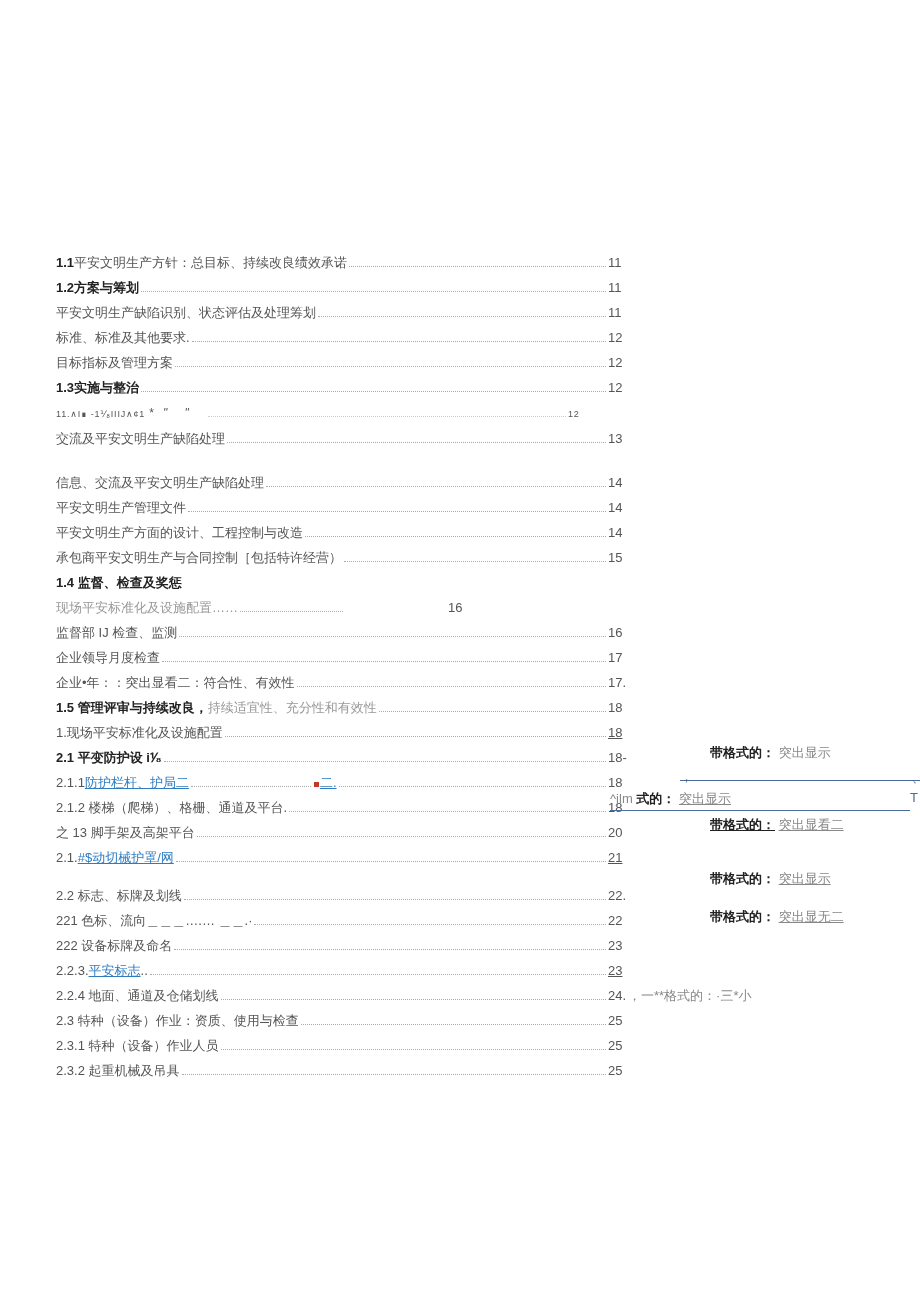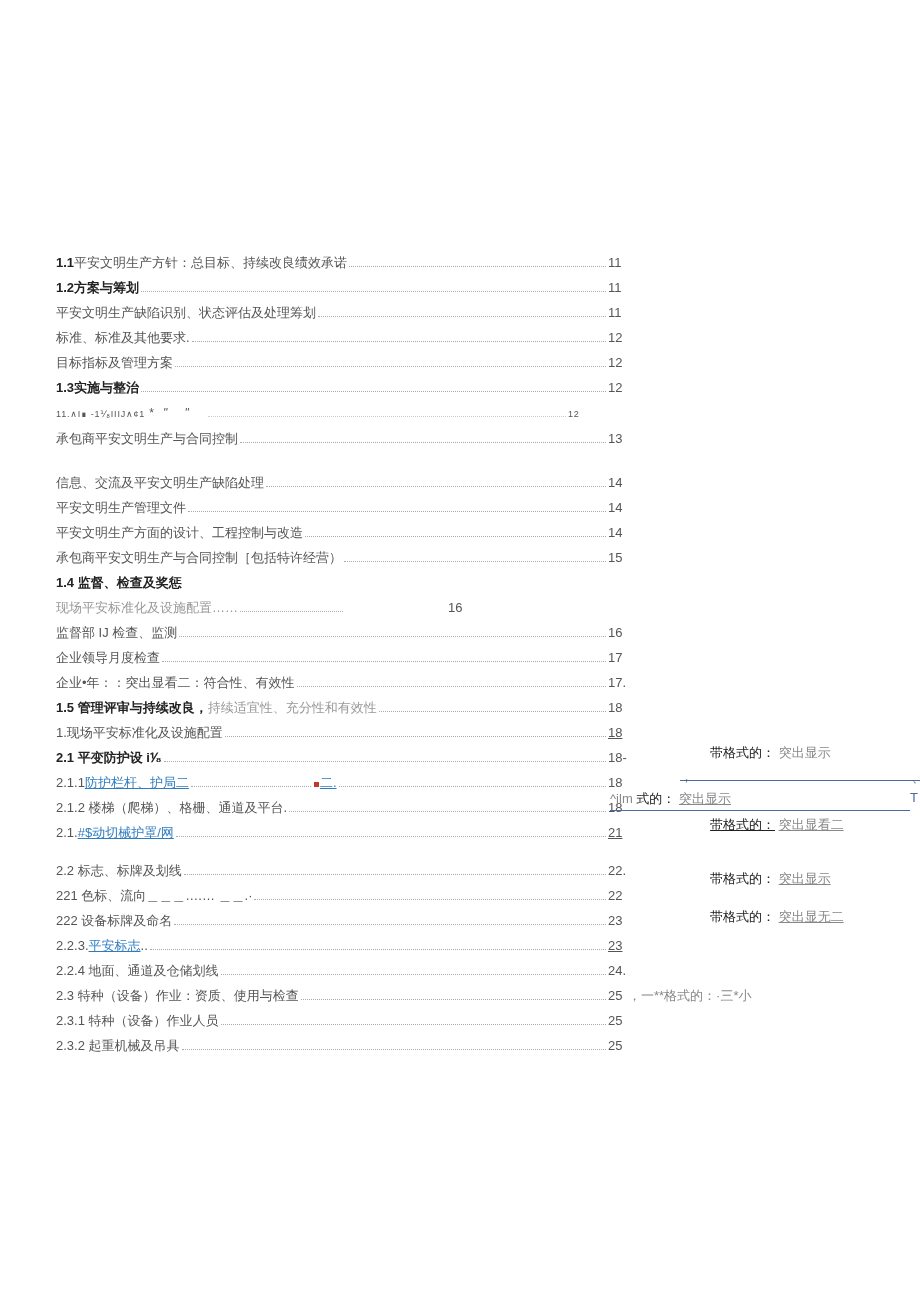--- a/index.html
+++ b/index.html
@@ -39,21 +39,21 @@
     position: absolute;
     left: 640px;
     top: 0;
     width: 270px;
   }
   .ann {
     position: absolute;
     font-size: 13px;
     white-space: nowrap;
   }
-  .ann .prefix { font-weight: 400; color: #222; }
+  .ann .prefix { font-weight: 700; color: #222; }
   .ann .linked { color: #888; text-decoration: underline; }
   .ann .light { color: #888; }
   .ruleline {
     position: absolute;
     border-bottom: 1px solid #4a6b9b;
     height: 0;
   }
   .ruleline .comma {
     position: absolute;
     top: -12px; left: 0; color: #3f5e85; font-size: 13px;
@@ -111,21 +111,21 @@
   <div class="garble">
     <span>11.∧I∎ -1⅟₈IIIJ∧¢1</span>
     <span class="star">&nbsp;*&nbsp;</span>
     <span class="star" style="font-style:italic;">&nbsp;"&nbsp;&nbsp;&nbsp;&nbsp;</span>
     <span class="star" style="font-style:italic;">"&nbsp;&nbsp;&nbsp;&nbsp;</span>
     <span class="dots" style="border-bottom-color:#ccc;"></span>
     <span class="page" style="min-width:60px;">12</span>
   </div>
 
   <div class="toc-line indent0">
-    <span class="text">承包商平安文明生产与合同控制</span>
+    <span class="text">交流及平安文明生产缺陷处理</span>
     <span class="dots"></span>
     <span class="page">13</span>
   </div>
 
   <div style="height:18px"></div>
 
   <div class="toc-line indent0">
     <span class="text">信息、交流及平安文明生产缺陷处理</span>
     <span class="dots"></span>
     <span class="page">14</span>
@@ -206,20 +206,25 @@
     <span class="dots"></span>
     <span class="page">18</span>
   </div>
 
   <div class="toc-line indent0">
     <span class="text">2.1.2 楼梯（爬梯）、格栅、通道及平台.</span>
     <span class="dots"></span>
     <span class="page">18</span>
   </div>
 
+  <div class="toc-line indent0">
+    <span class="text">之 13 脚手架及高架平台</span>
+    <span class="dots"></span>
+    <span class="page">20</span>
+  </div>
 
   <div class="toc-line indent0">
     <span class="text">2.1.</span>
     <span class="link-text">#$动切械护罩/网</span>
     <span class="dots"></span>
     <span class="page page-link">21</span>
   </div>
 
   <div style="height:12px"></div>
 

